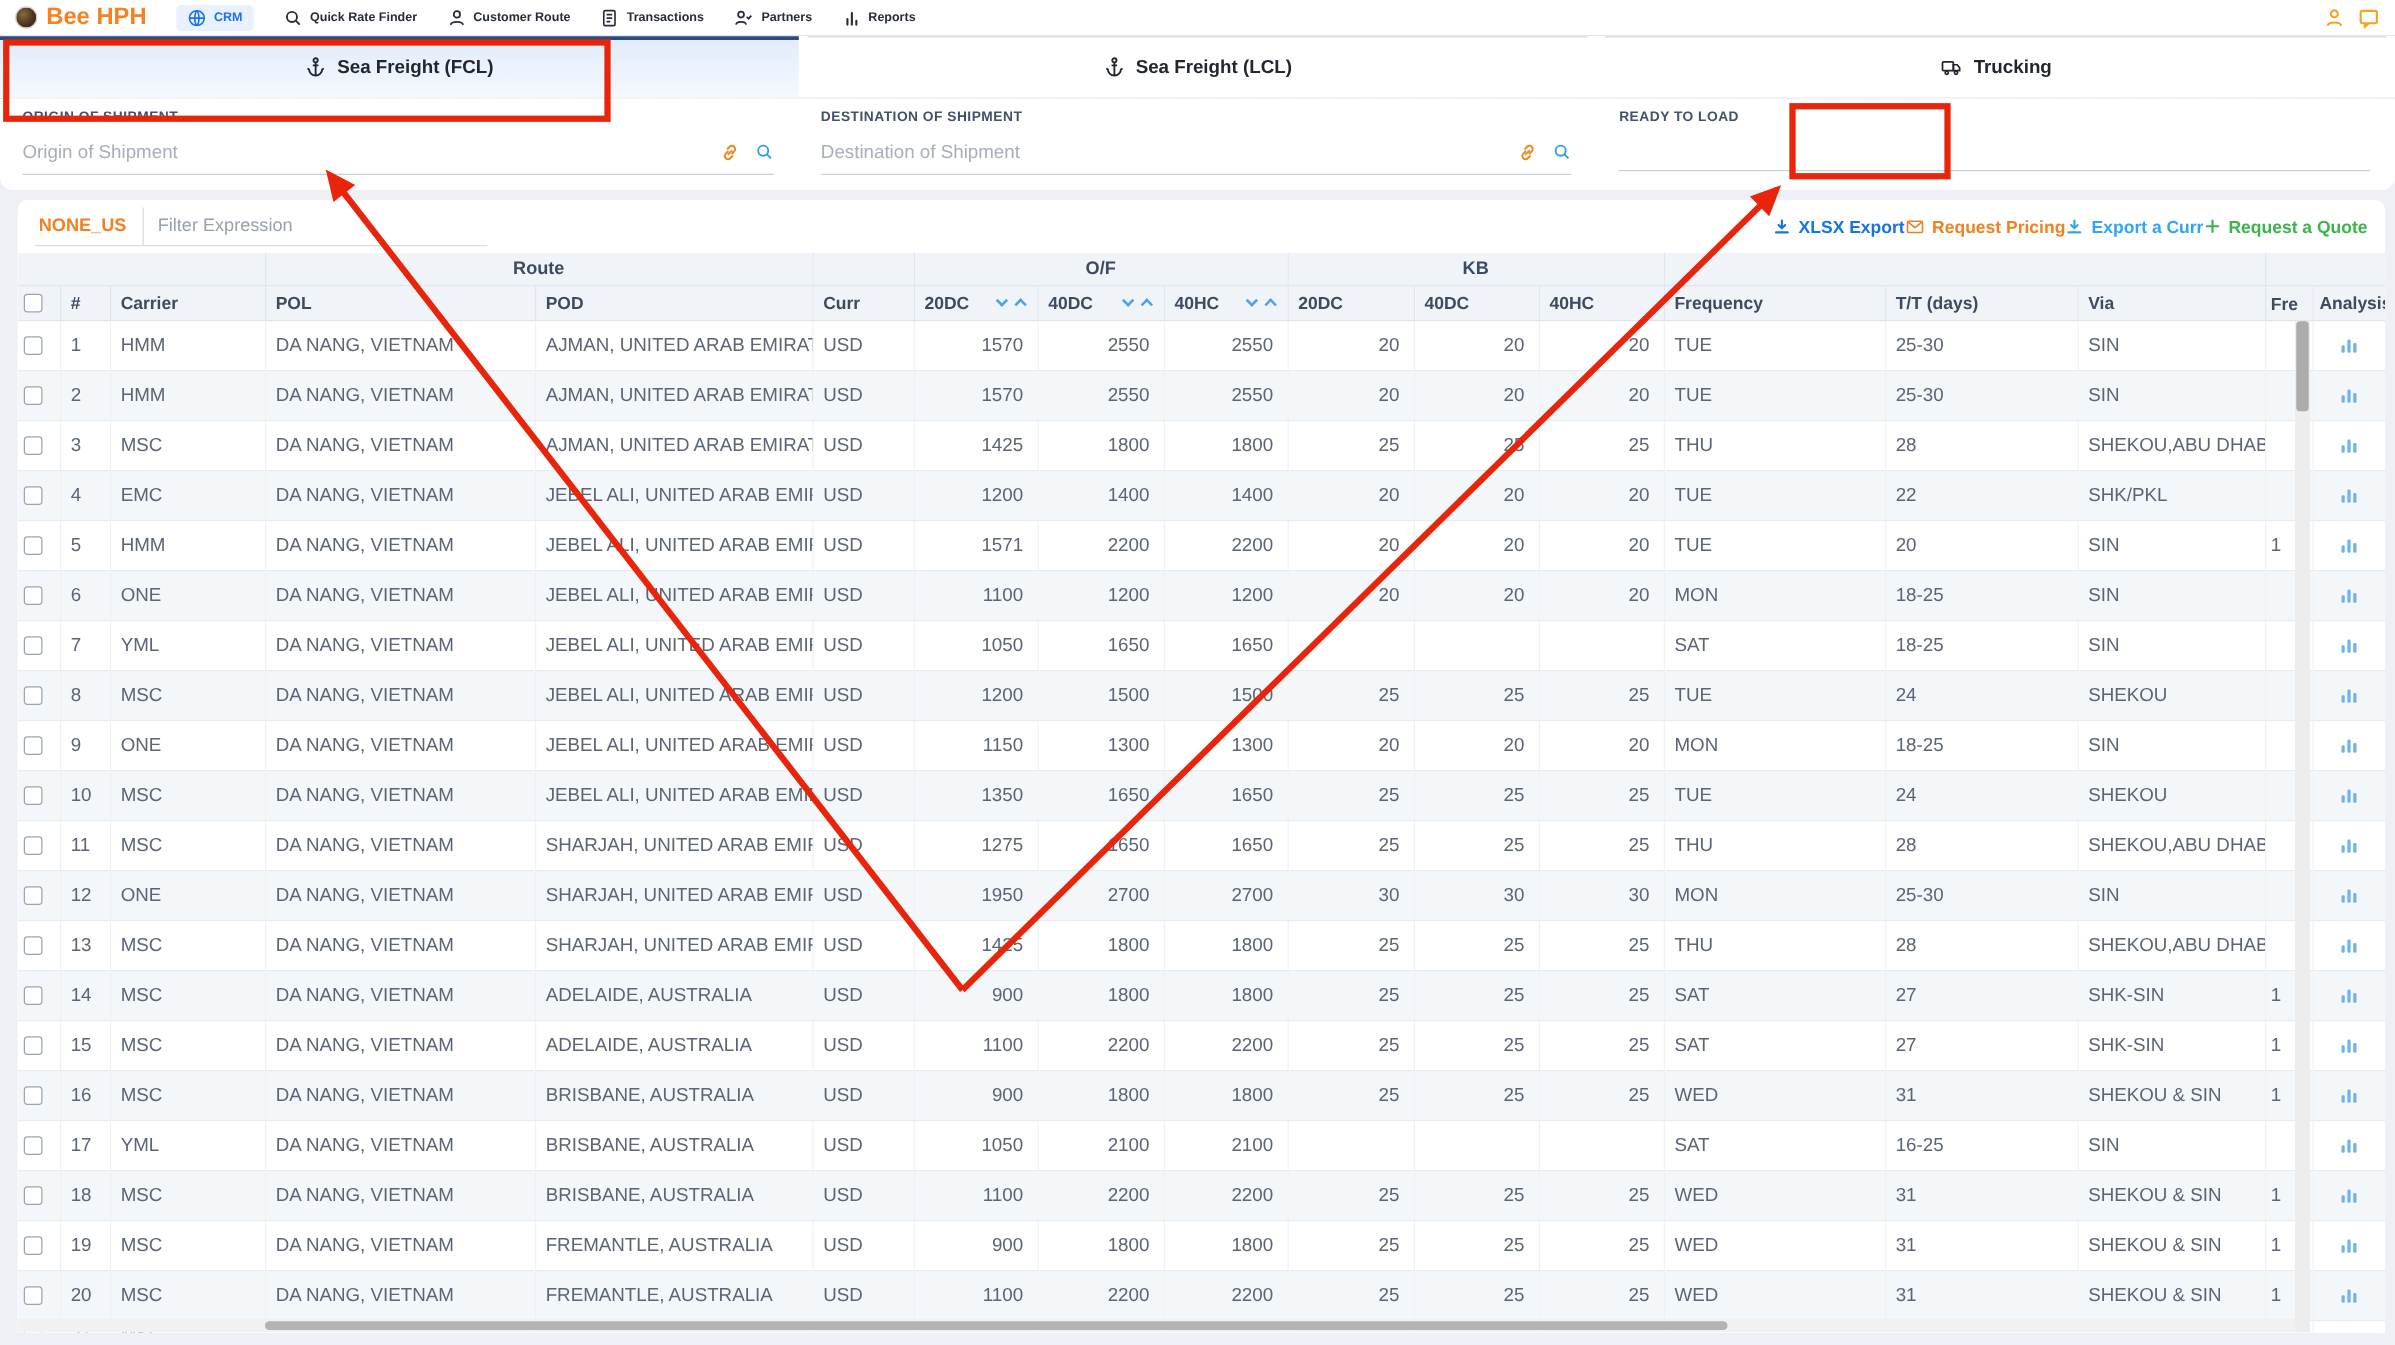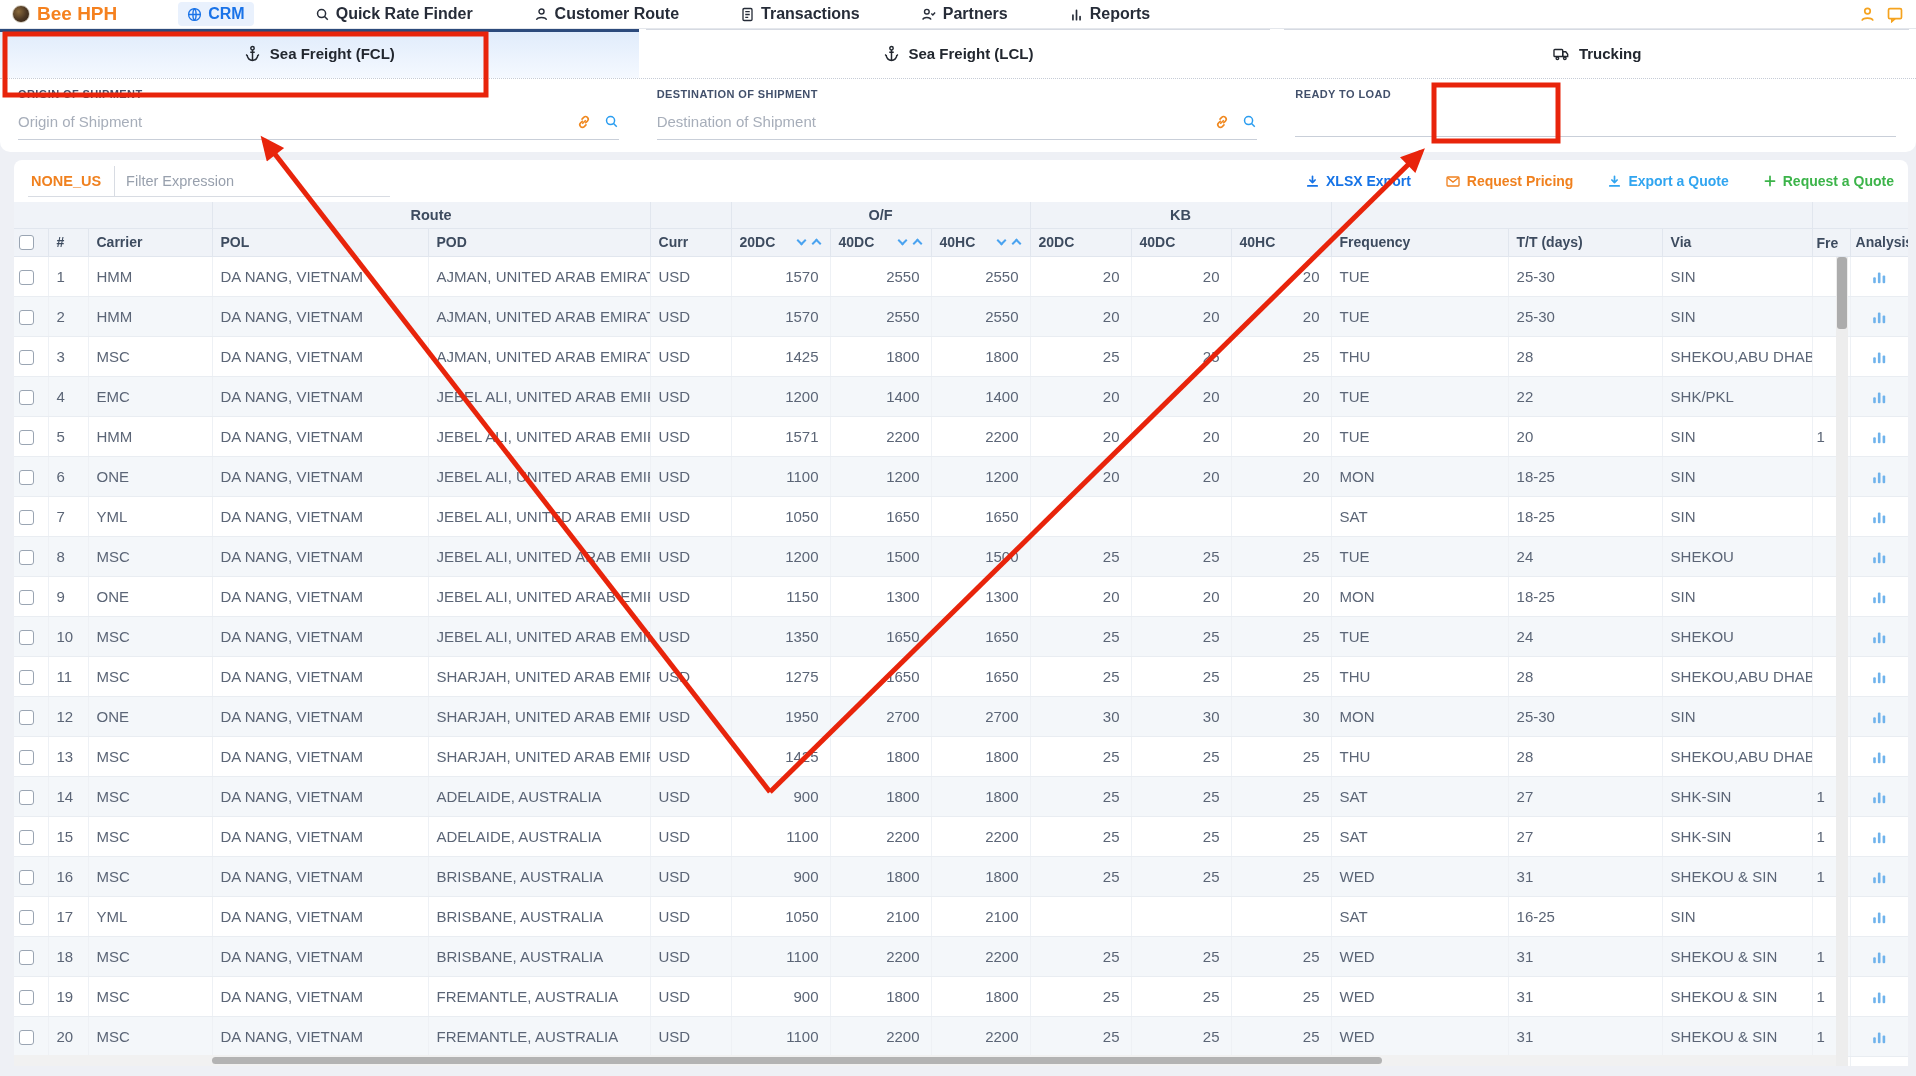--- a/index.html
+++ b/index.html
@@ -17,21 +17,21 @@
     position:absolute; top:0; left:0; right:0; height:29px;
     background:#fff; border-bottom:1px solid #e4e7ec;
     display:flex; align-items:center; padding:0 12px; gap:24px;
   }
   .brand { display:flex; align-items:center; gap:7px; font-size:19px; font-weight:700; color:#f5811f; }
   .brand .logo {
     width:18px; height:18px; border-radius:50%;
     background:radial-gradient(circle at 35% 35%, #8a6a3c 0%, #4a3522 55%, #2e2115 100%);
     border:1px solid #d9d2c5;
   }
-  .nav-item { display:flex; align-items:center; gap:6px; font-size:16px; font-weight:600; color:#262c38; cursor:default;margin-left:37px; }
+  .nav-item { display:flex; align-items:center; gap:6px; font-size:10px; font-weight:600; color:#262c38; cursor:default; }
   .nav-item.crm { color:#1a73e8; background:#e9f1fd; padding:3px 9px; border-radius:4px; }
   .nav-right { margin-left:auto; display:flex; align-items:center; gap:10px; color:#f5a31f; }
 
   
   .tabs { position:absolute; top:29px; left:0; right:0; height:49px; background:#fff; display:flex;text-align:right; }
   .tab { flex:1; position:relative; display:flex; align-items:center; justify-content:center; gap:9px;
          font-size:15px; font-weight:700; color:#22272f; }
   .tab::before { content:""; position:absolute; top:0; left:7px; right:7px; height:1px; background:#d6dae2; }
   .tab.active { background:linear-gradient(180deg,#dfebfb 0%,#f5f9ff 100%); }
   .tab.active::before { left:0; right:0; height:3px; background:#2c4a7c; }
@@ -53,21 +53,21 @@
   .rdot.off { border-color:#94a0b0; }
 
   
   .panel { position:absolute; top:160px; left:14px; width:1894px; height:906px;
            background:#fff; border-radius:8px 8px 0 0; overflow:hidden; }
   .toolbar { height:42px; display:flex; align-items:center; padding:0 14px; }
   .filterbox { display:flex; align-items:center; width:362px; height:31px; border-bottom:1px solid #d8dce3; }
   .none-us { color:#f0811f; font-weight:700; font-size:14.5px; padding:0 13px 0 3px;
              border-right:1px solid #d8dce3; height:100%; display:flex; align-items:center; }
   .fexp { color:#98a0ad; font-size:14.5px; padding-left:11px; }
-  .tool-actions { margin-left:auto; display:flex; align-items:center; gap:34px; font-size:14px; font-weight:700; }
+  .tool-actions { margin-left:auto; display:flex; align-items:center; font-size:14px; font-weight:700; }
   .tbtn { display:flex; align-items:center; gap:6px; cursor:default; }
 
   
   table { border-collapse:collapse; table-layout:fixed; width:1894px; }
   thead th { background:#f0f3f8; color:#3d4b5f; font-size:14px; font-weight:700;
              border-right:1px solid #e1e6ee; border-bottom:1px solid #e1e6ee;
              text-align:left; padding:0 0 0 8px; overflow:hidden; white-space:nowrap; }
   tr.grp th { height:26px; text-align:center; padding:0; font-size:14.5px; }
   tr.hdr th { height:28px; }
   tr.hdr th .hwrap { display:flex; align-items:center; padding-right:10px; }
@@ -233,21 +233,21 @@
         <svg class="ic" width="16" height="15" viewBox="0 0 16 16" fill="none" stroke="currentColor" stroke-width="1.4">
             <rect x="1.6" y="3.2" width="12.8" height="9.6" rx="1"></rect>
             <path d="M2.2 4 8 8.6 13.8 4"></path>
           </svg>
         <span>Request Pricing</span>
       </span>
       <span class="tbtn" style="color:#31a5f0">
         <svg class="ic" width="15" height="15" viewBox="0 0 16 16" fill="none" stroke="currentColor" stroke-width="1.8" stroke-linecap="round" stroke-linejoin="round">
             <path d="M8 2.5v6.6M5.2 6.4 8 9.2l2.8-2.8M3 12.7h10"></path>
           </svg>
-        <span>Export a Quote</span>
+        <span>Export a Curr</span>
       </span>
       <span class="tbtn" style="color:#3cb44a">
         <svg class="ic" width="14" height="14" viewBox="0 0 16 16" fill="none" stroke="currentColor" stroke-width="2" stroke-linecap="round">
             <path d="M8 2.8v10.4M2.8 8h10.4"></path>
           </svg>
         <span>Request a Quote</span>
       </span>
     </div>
   </div>
 

